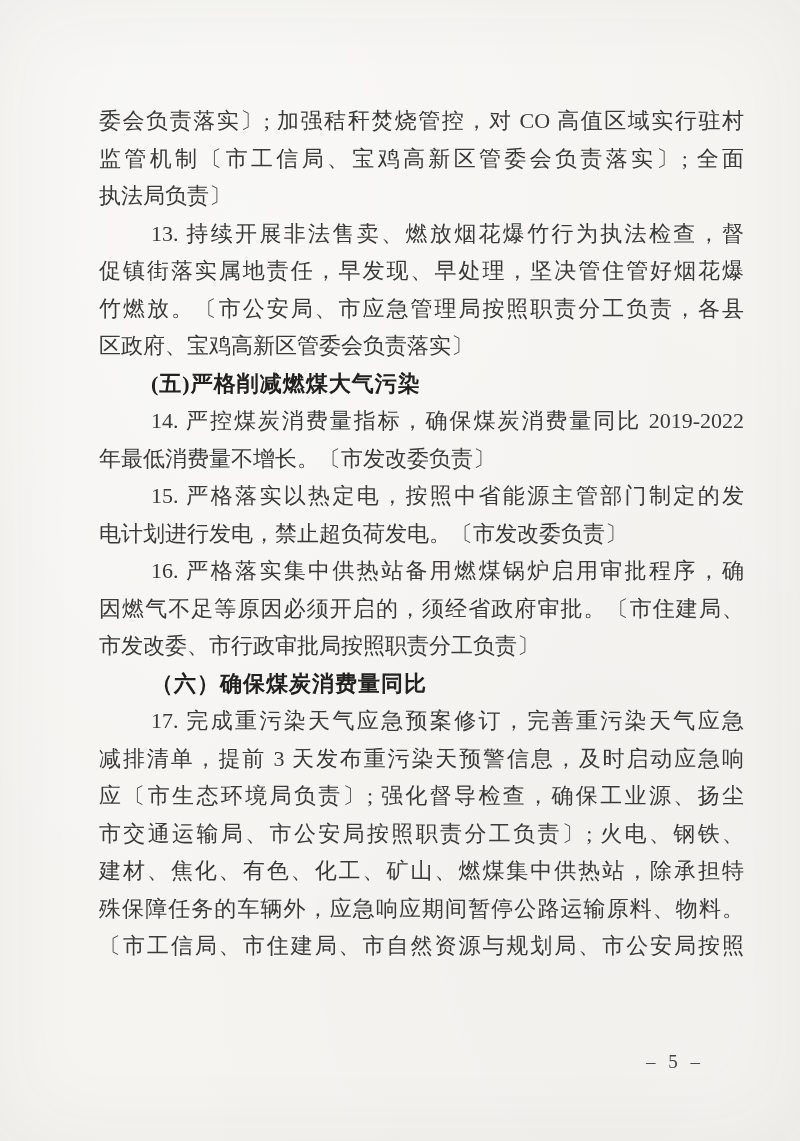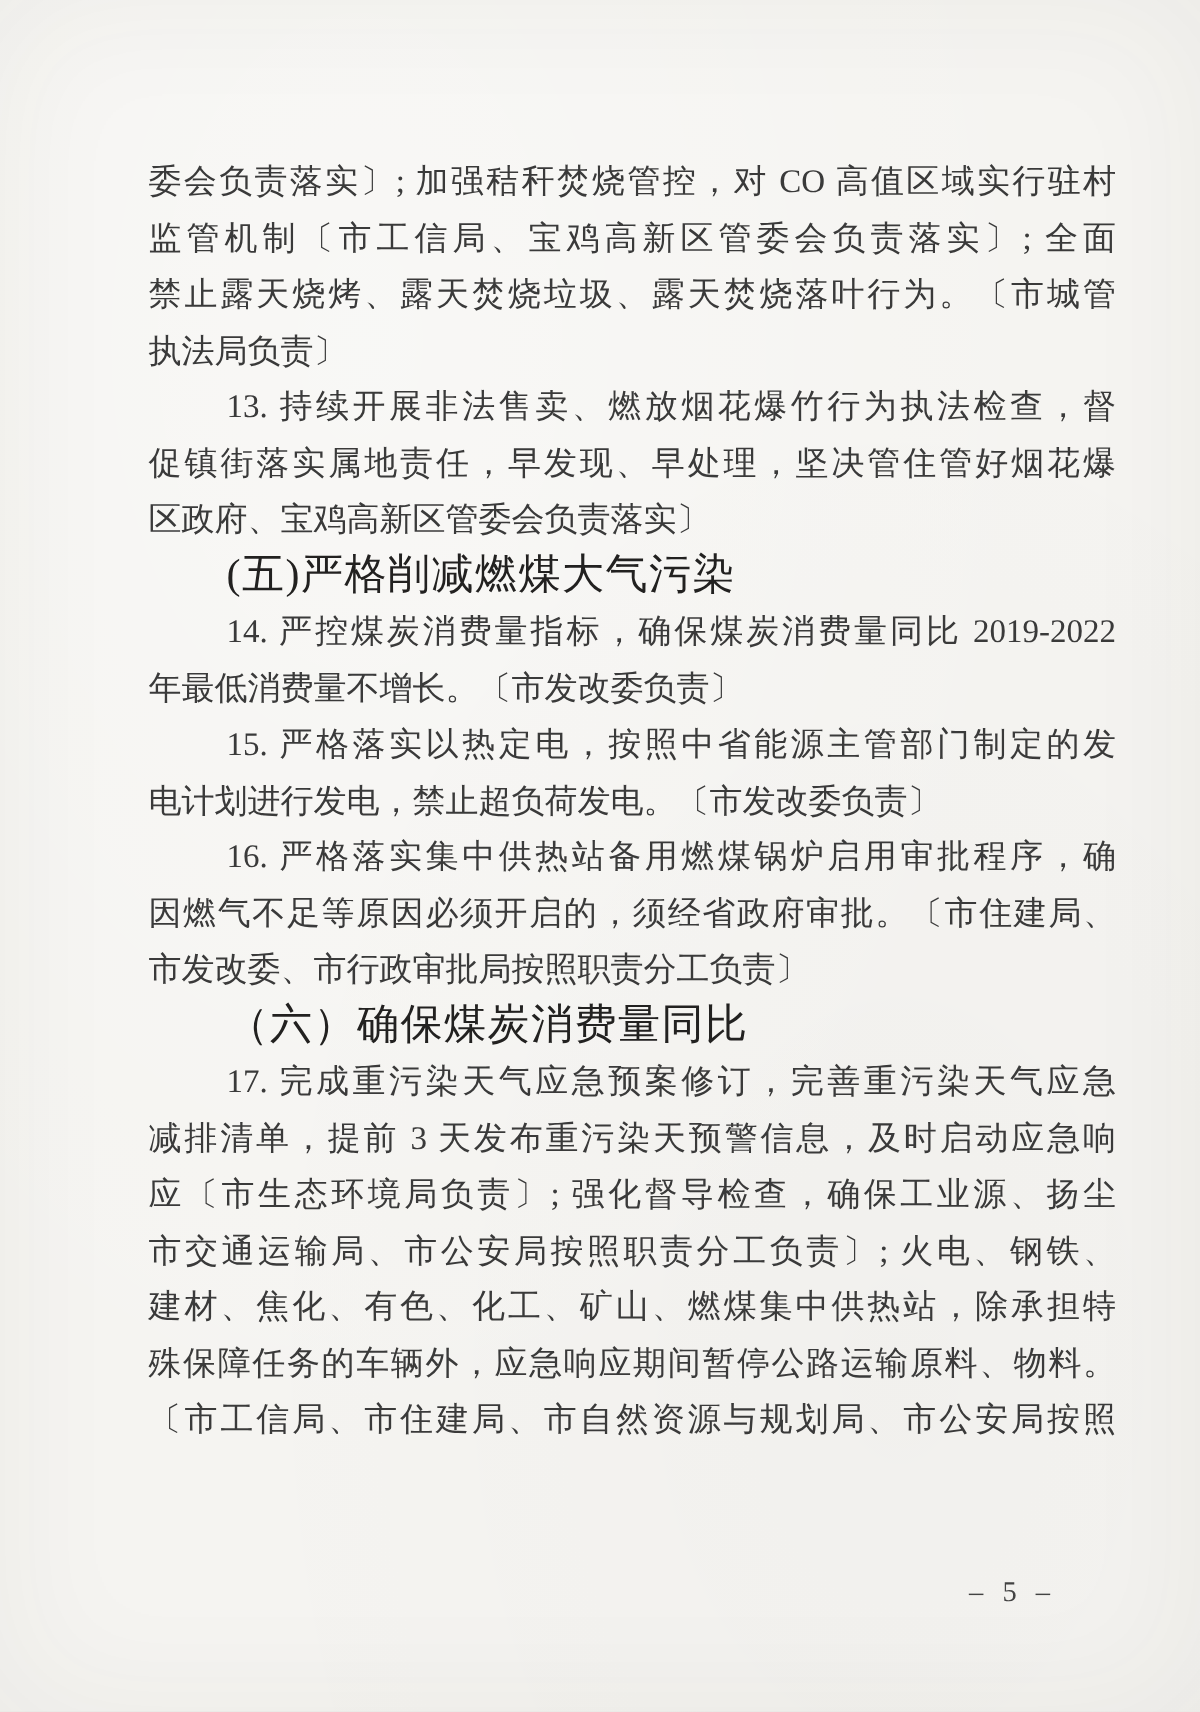--- a/index.html
+++ b/index.html
@@ -36,47 +36,47 @@
   }
   .line.fill {
     white-space: normal;
     text-align: justify;
     text-align-last: justify;
   }
   .line.indent {
     padding-left: 52px;
   }
   .line.heading {
-    font-weight: 400;
+    font-weight: 700;
     color: #222120;
-    font-size: 28px;
+    font-size: 22px;
     letter-spacing: 1px;
   }
   .page-number {
     position: absolute;
     right: 96px;
     top: 1048px;
     font-size: 19px;
     line-height: 28px;
     color: #434343;
     letter-spacing: 4px;
     font-family: "Liberation Serif", "DejaVu Serif", serif;
   }
 </style>
 </head>
 <body>
 
 <div class="paper">
   <div class="content">
       <div class="line fill">委会负责落实〕; 加强秸秆焚烧管控，对 CO 高值区域实行驻村</div>
       <div class="line fill">监管机制〔市工信局、宝鸡高新区管委会负责落实〕; 全面</div>
-      <div class="line fill">禁止露天烧烤、露天焚烧垃圾、露天焚烧落叶行为。〔市城管</div>
       <div class="line">执法局负责〕</div>
       <div class="line indent fill">13. 持续开展非法售卖、燃放烟花爆竹行为执法检查，督</div>
       <div class="line fill">促镇街落实属地责任，早发现、早处理，坚决管住管好烟花爆</div>
+      <div class="line fill">竹燃放。〔市公安局、市应急管理局按照职责分工负责，各县</div>
       <div class="line">区政府、宝鸡高新区管委会负责落实〕</div>
       <div class="line indent heading">(五)严格削减燃煤大气污染</div>
       <div class="line indent fill">14. 严控煤炭消费量指标，确保煤炭消费量同比 2019-2022</div>
       <div class="line">年最低消费量不增长。〔市发改委负责〕</div>
       <div class="line indent fill">15. 严格落实以热定电，按照中省能源主管部门制定的发</div>
       <div class="line">电计划进行发电，禁止超负荷发电。〔市发改委负责〕</div>
       <div class="line indent fill">16. 严格落实集中供热站备用燃煤锅炉启用审批程序，确</div>
       <div class="line fill">因燃气不足等原因必须开启的，须经省政府审批。〔市住建局、</div>
       <div class="line">市发改委、市行政审批局按照职责分工负责〕</div>
       <div class="line indent heading">（六）确保煤炭消费量同比</div>

